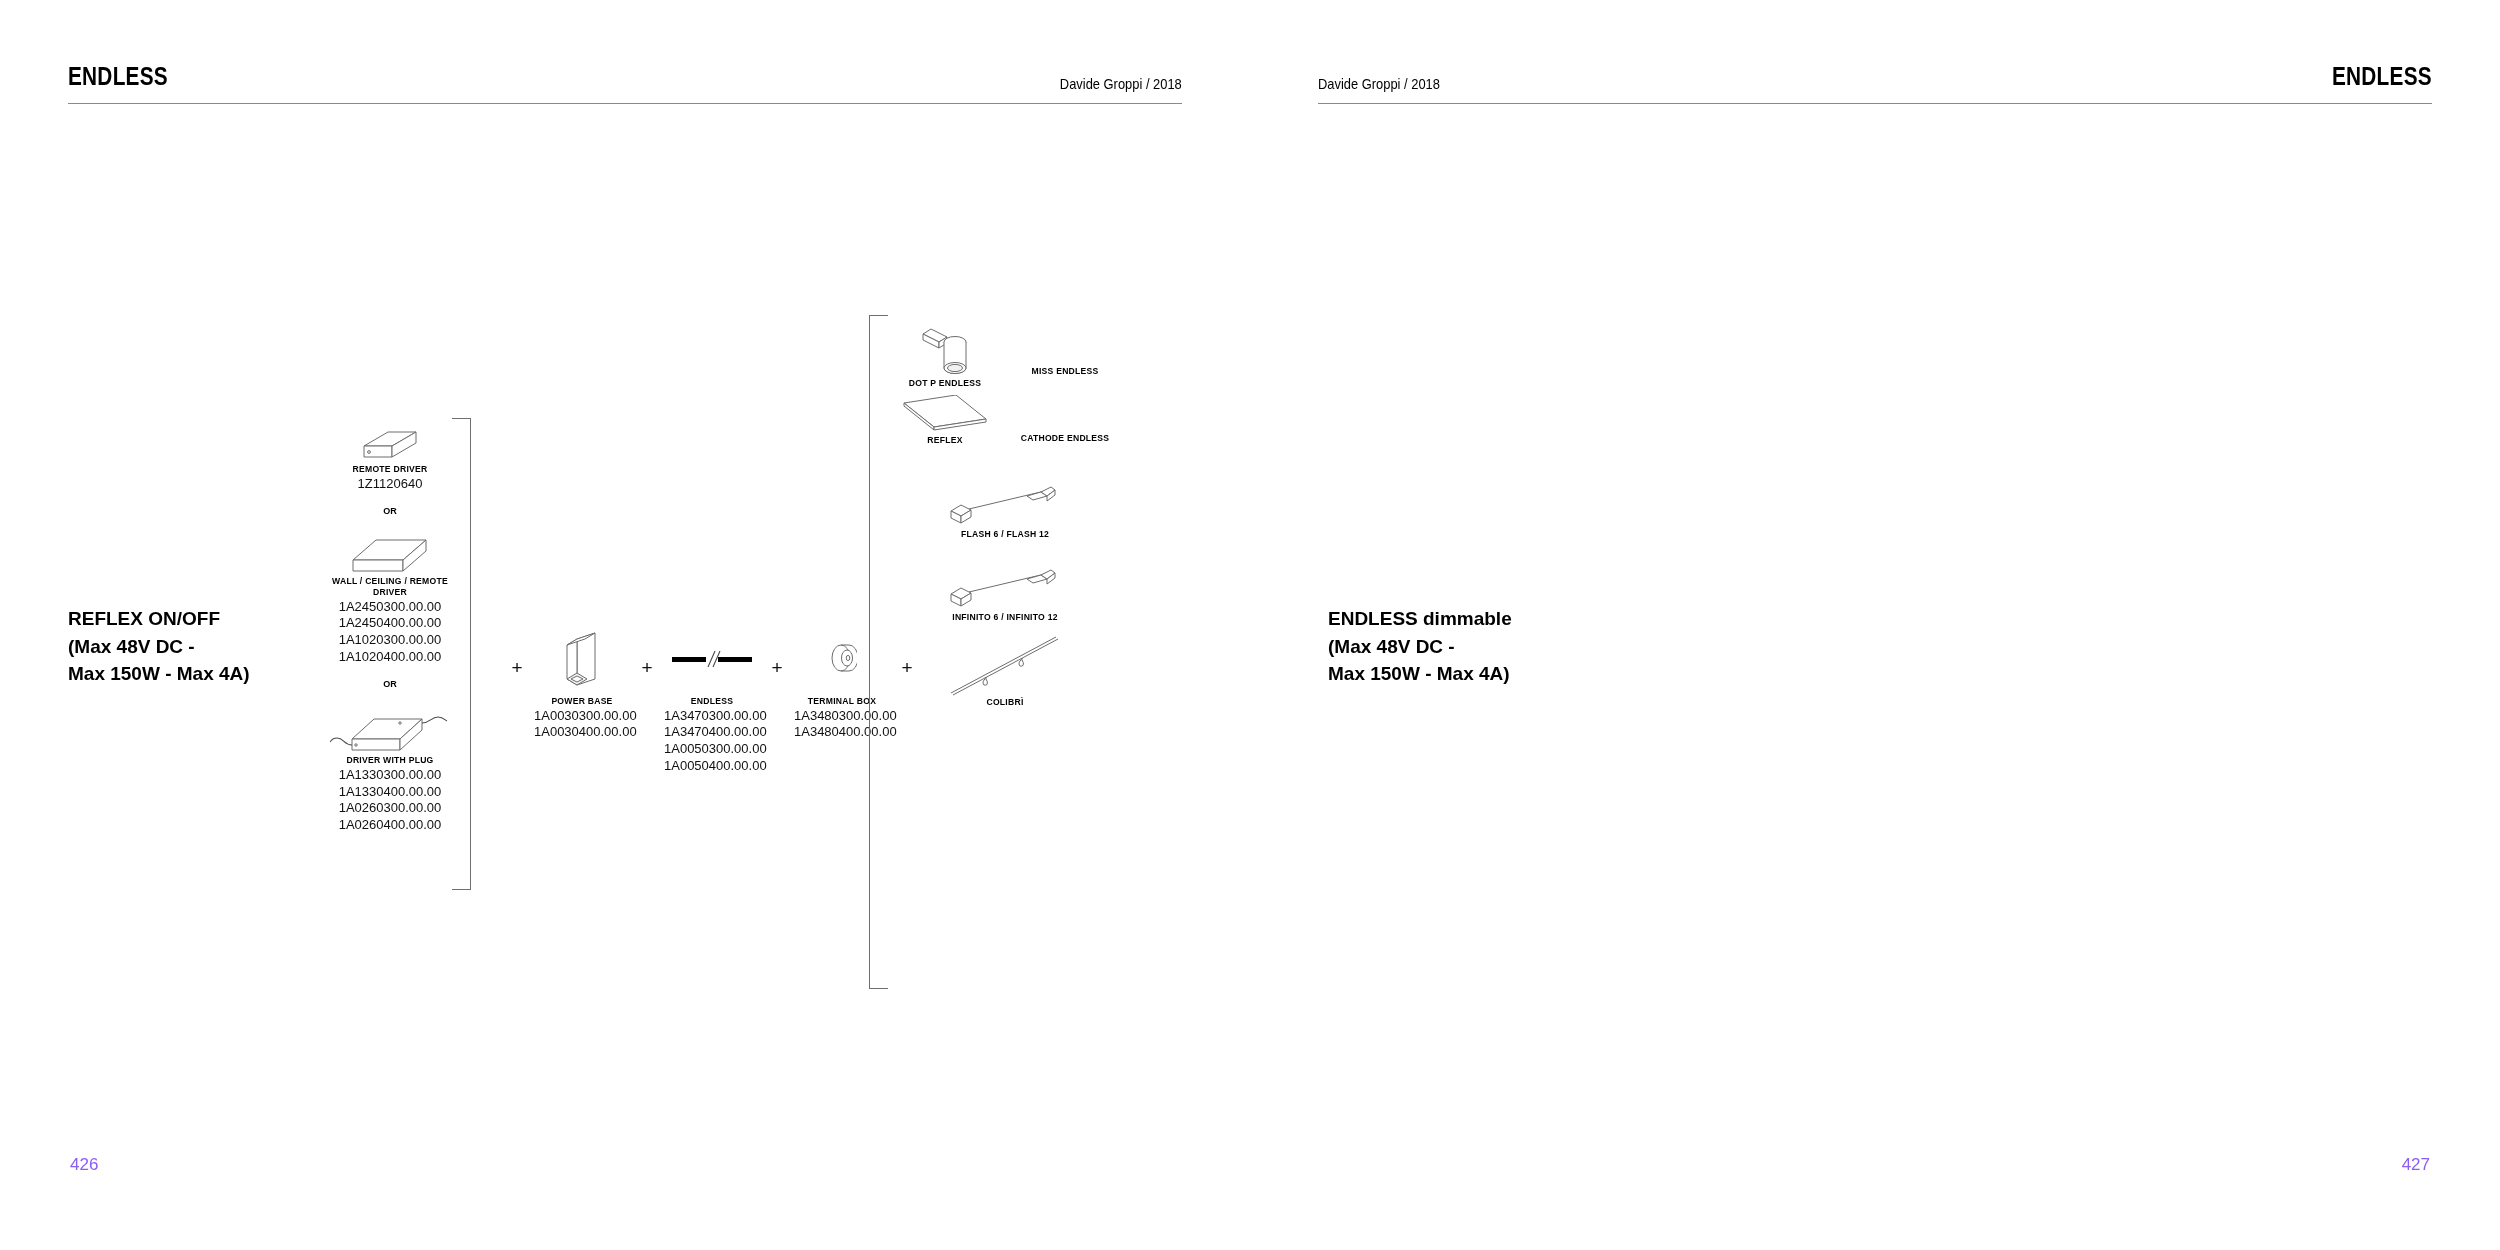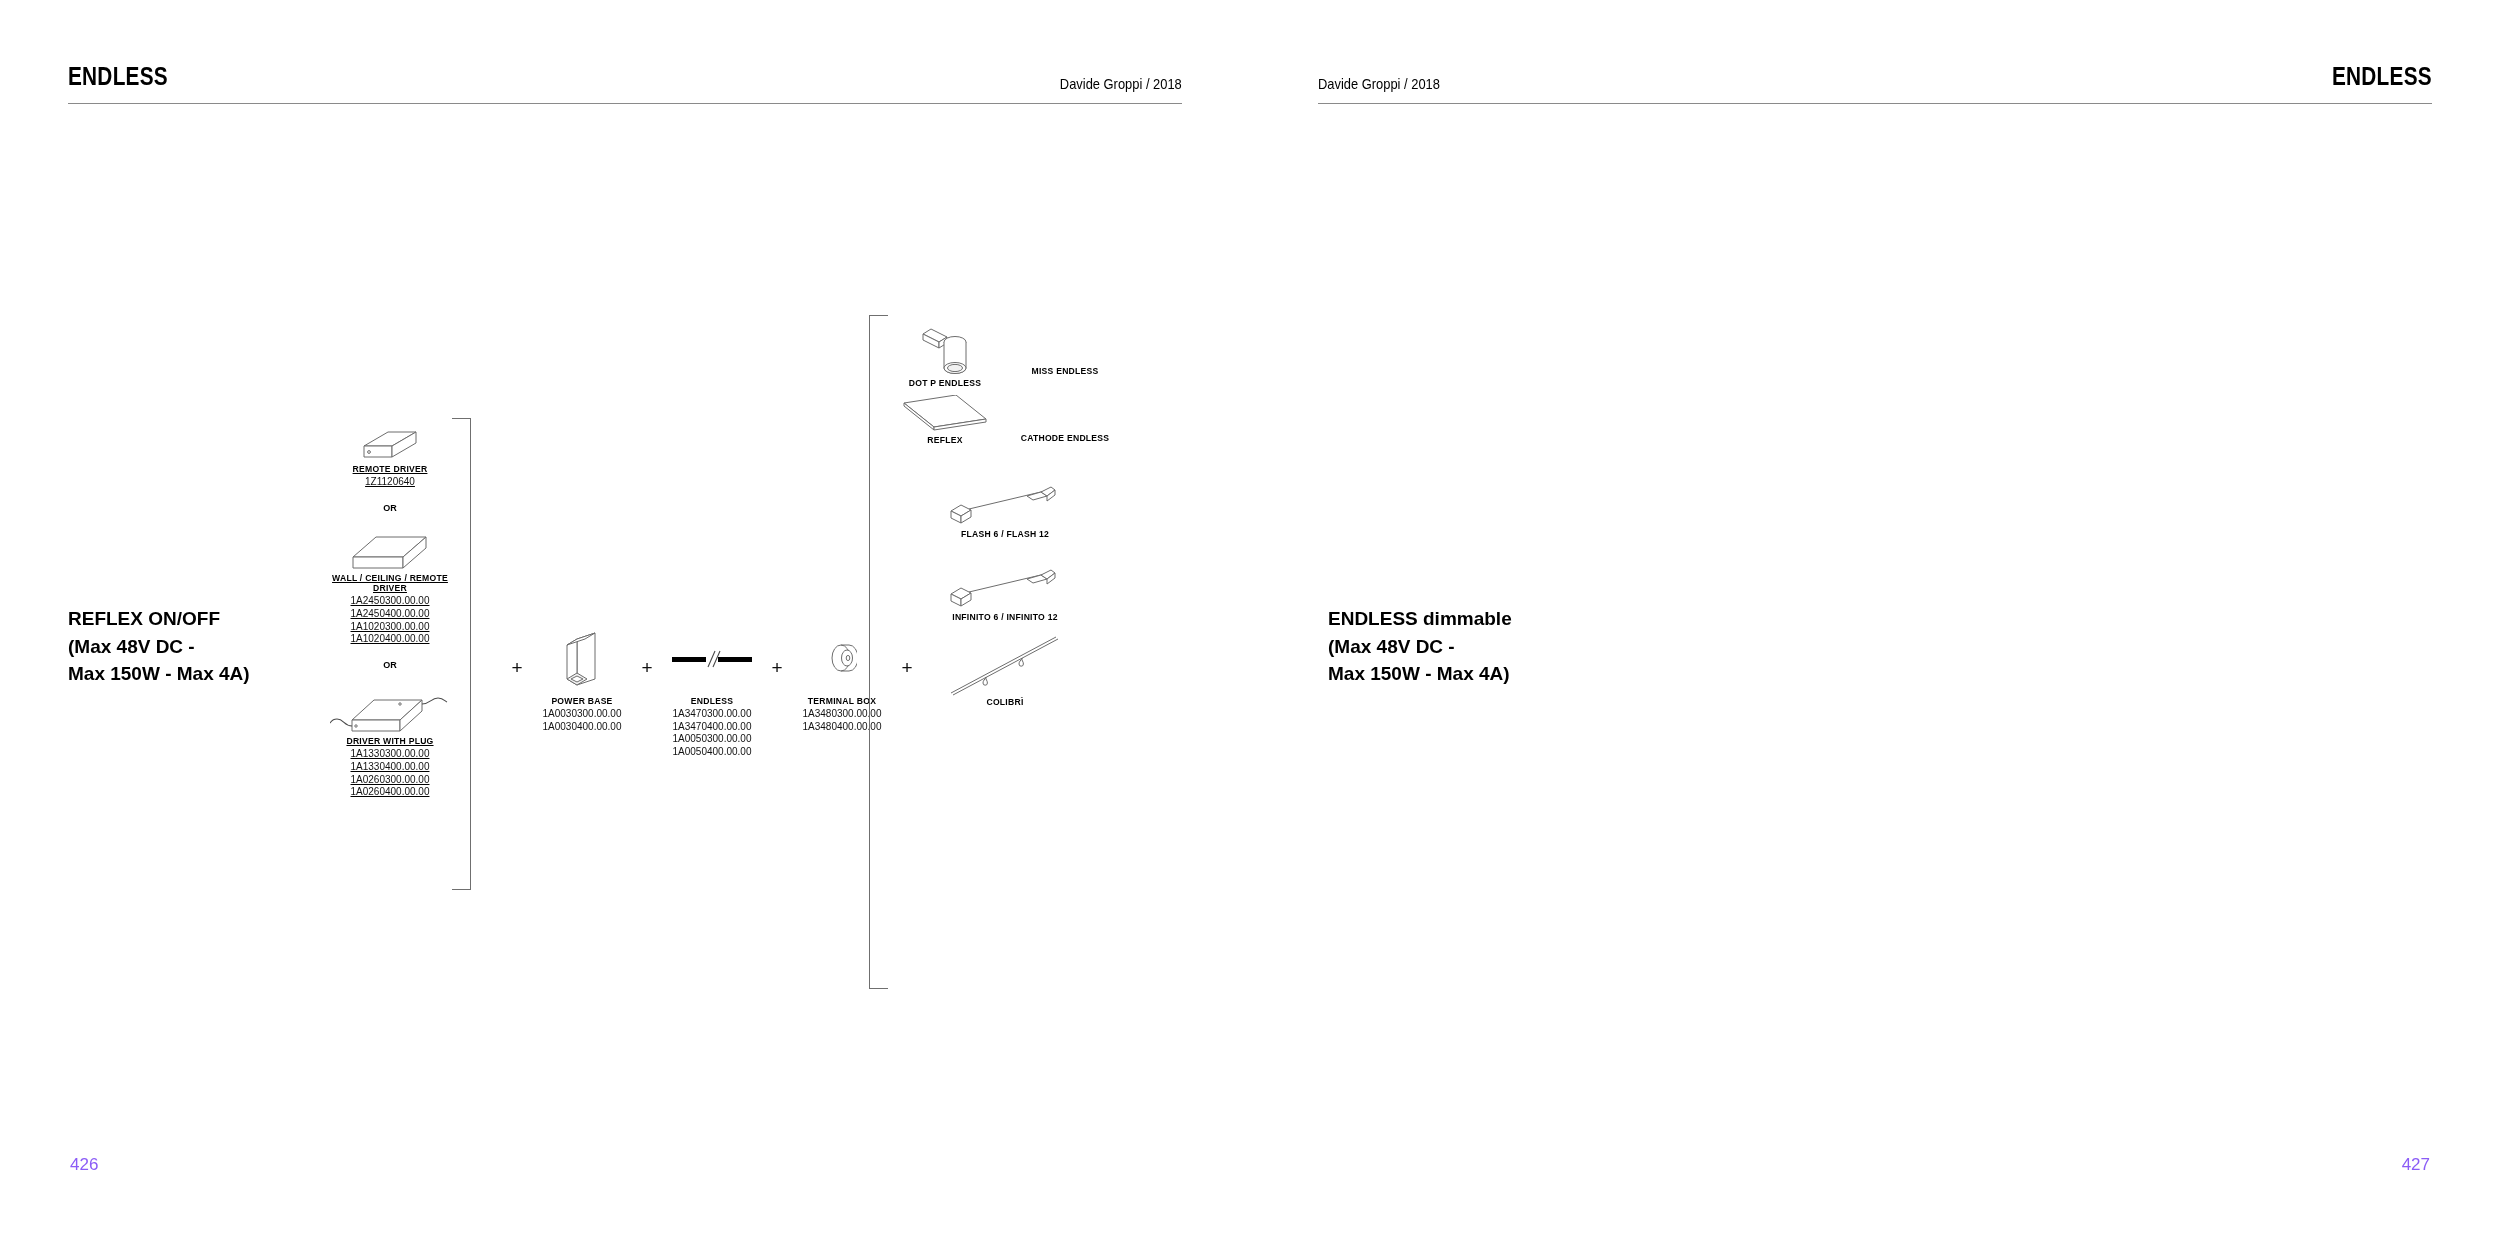--- a/index.html
+++ b/index.html
@@ -84,21 +84,21 @@
   
   .cap {
     font-size: 8.6px;
     font-weight: 700;
     letter-spacing: 0.25px;
     text-align: center;
     line-height: 1.25;
     white-space: pre-line;
   }
   .codes {
-    font-size: 10px;
+    font-size: 13px;
     font-weight: 400;
     text-align: center;
     line-height: 1.28;
     color: #111;
     margin-top: 1px;
   }
   .or {
     font-size: 9px;
     font-weight: 700;
     text-align: center;
@@ -111,21 +111,21 @@
   }
 
   
   .driver-col {
     position: absolute;
     width: 230px;
     text-align: center;
   }
   .page-left .driver-col  { left: 275px; top: 418px; }
 
-  .drv-block { margin-bottom: 2px; text-decoration: underline; }
+  .drv-block { margin-bottom: 2px; }
   .drv-art { height: 46px; display:flex; align-items:flex-end; justify-content:center; }
   .or-gap { margin: 14px 0 14px; }
 
   
   .bracket {
     position: absolute;
     border-style: solid;
     border-color: #6f6f6f;
     border-width: 1.1px;
   }

